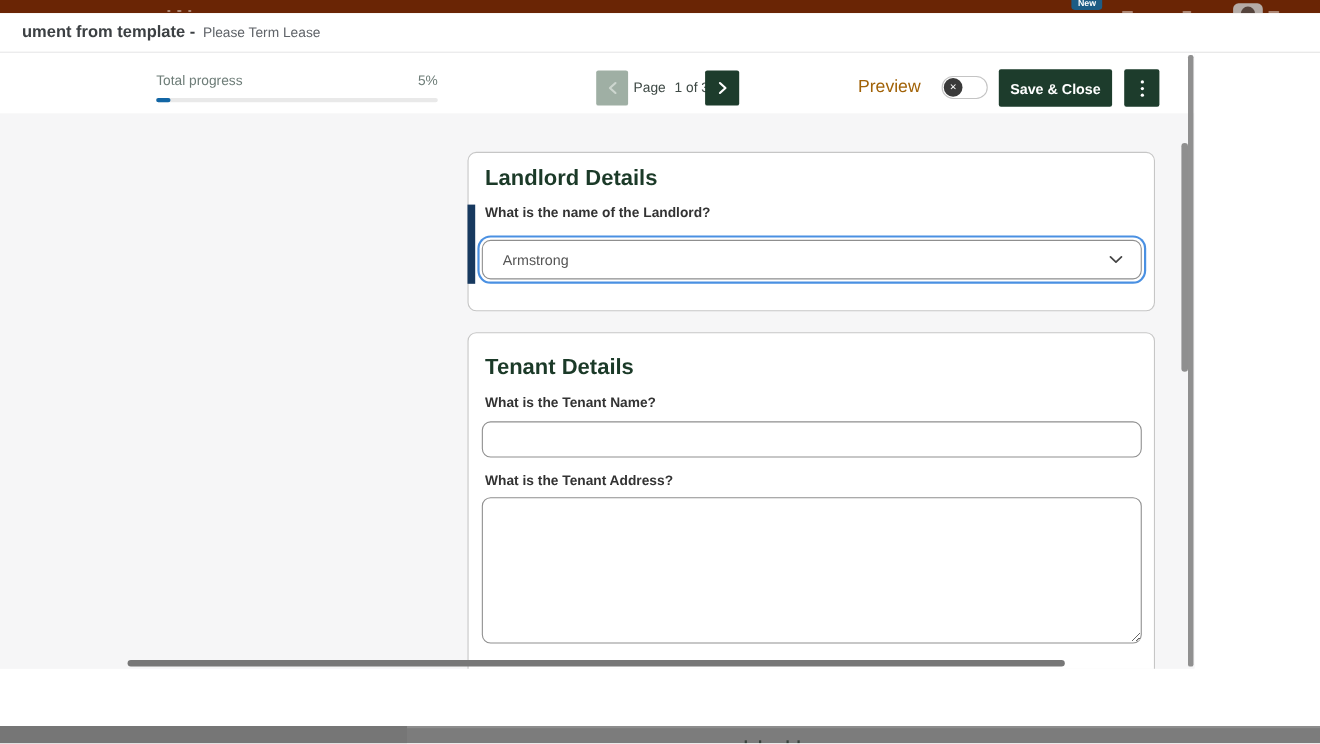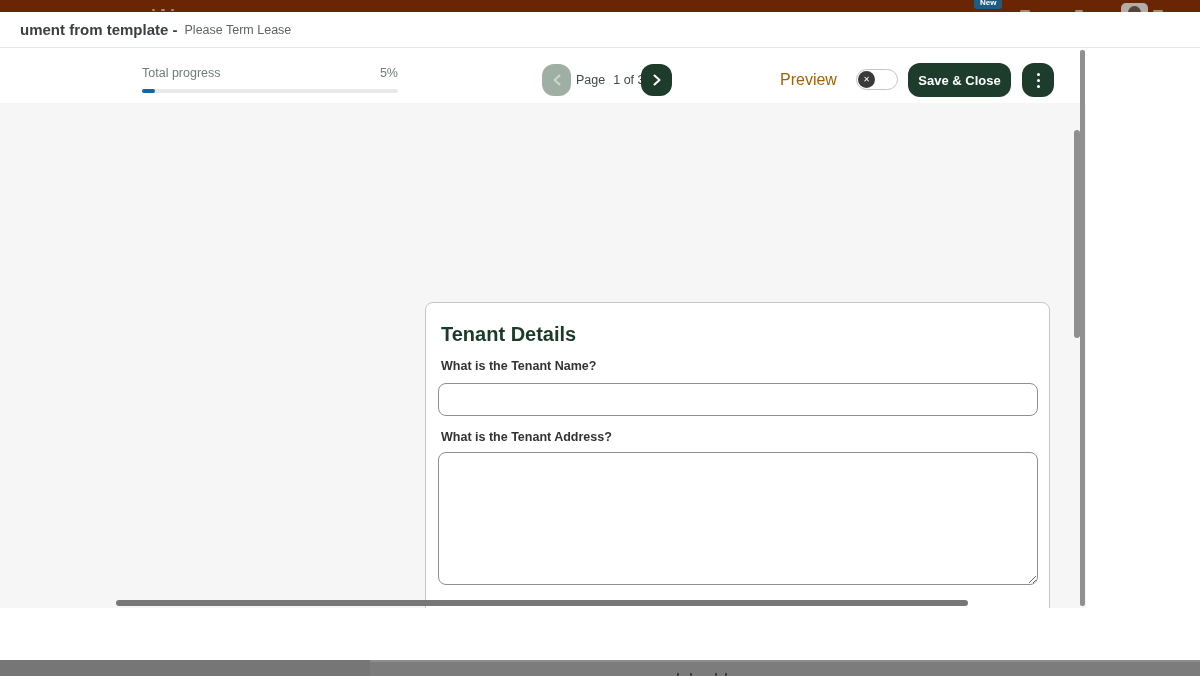--- a/index.html
+++ b/index.html
@@ -26,21 +26,21 @@
   .canvas{position:absolute;left:0;top:48px;width:1086px;height:560px;background:#f6f6f7;overflow:hidden;}
   .toolbar-strip{position:absolute;left:0;top:0;width:100%;height:55px;background:#fff;}
 
   
   .progress-label{position:absolute;left:142px;top:18px;font-size:12.5px;color:#6e7d78;}
   .progress-value{position:absolute;left:340px;top:18px;width:58px;text-align:right;font-size:12.5px;color:#6e7d78;}
   .progress-track{position:absolute;left:142px;top:41px;width:256px;height:4px;background:#e9e9e9;border-radius:2px;}
   .progress-fill{height:100%;width:5%;background:var(--progress_blue,#1266a5);border-radius:2px;}
 
   
-  .btn{display:flex;align-items:center;justify-content:center;border-radius:12px;cursor:pointer;}
+  .btn{display:flex;align-items:center;justify-content:center;border-radius:2px;cursor:pointer;}
   .btn-prev{position:absolute;left:542px;top:16px;width:29px;height:32px;background:#9fafa4;}
   .btn-next{position:absolute;left:641px;top:16px;width:31px;height:32px;background:var(--brand_green,#1d3c2c);}
   .page-text{position:absolute;left:576px;top:16px;height:32px;display:flex;align-items:center;gap:8px;
              font-size:12.5px;color:#3f4a46;}
 
   
   .preview-label{position:absolute;left:780px;top:16px;height:32px;display:flex;align-items:center;
                  font-size:16px;color:#a16207;}
   .toggle{position:absolute;left:856px;top:21px;width:42px;height:21px;border-radius:11px;background:#fff;
           border:1px solid #c4c4c4;cursor:pointer;}
@@ -152,20 +152,33 @@
       <div class="knob">✕</div>
     </div>
     <div class="btn btn-save">Save &amp; Close</div>
     <div class="btn btn-kebab">
       <span class="dot"></span>
       <span class="dot"></span>
       <span class="dot"></span>
     </div>
 
 
+    <div class="card card-landlord">
+      <h2 style="top:12px;">Landlord Details</h2>
+      <div class="navy-bar"></div>
+      <div class="q-label" style="top:47px;">What is the name of the Landlord?</div>
+      <div class="select">
+        <span>Armstrong</span>
+        <span class="chev">
+          <svg width="13" height="8" viewBox="0 0 13 8">
+              <polyline points="1.5,1.5 6.5,6.2 11.5,1.5" fill="none" stroke="#444" stroke-width="1.6" stroke-linecap="round" stroke-linejoin="round"></polyline>
+            </svg>
+        </span>
+      </div>
+    </div>
 
     <div class="card card-tenant">
       <h2 style="top:20px;">Tenant Details</h2>
       <div class="q-label" style="top:56px;">What is the Tenant Name?</div>
       <input class="text-input" type="text" value="" style="">
       <div class="q-label" style="top:127px;">What is the Tenant Address?</div>
       <textarea class="textarea" style=""></textarea>
     </div>
 
     <div class="vscroll-outer"></div>

